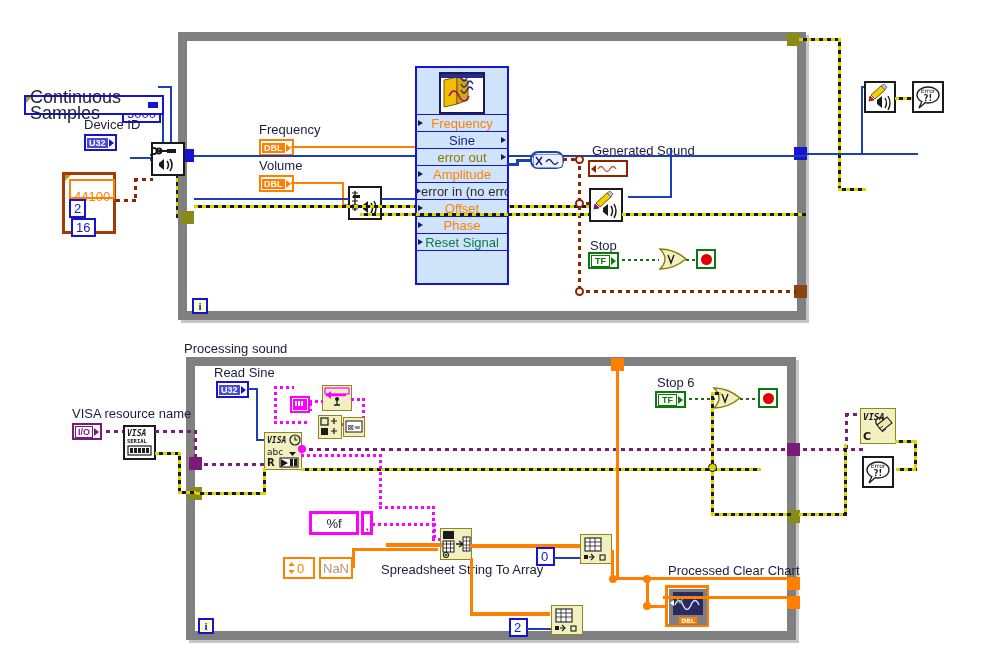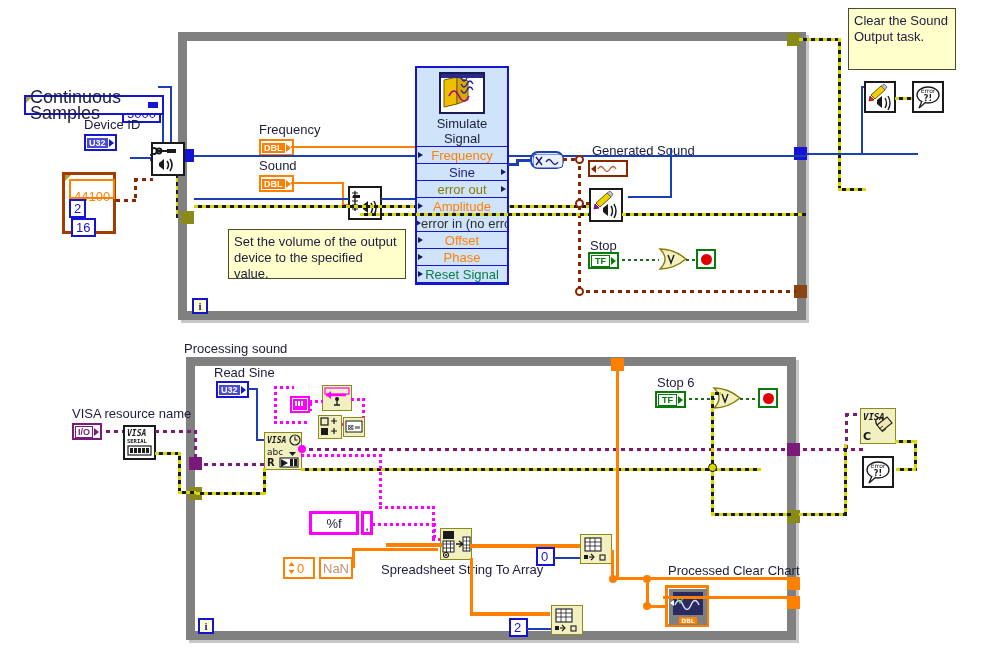--- a/index.html
+++ b/index.html
@@ -247,21 +247,21 @@
     </svg>
   </div>
 
   <div class="ctrl-label" style="left:259px;top:122px;">Frequency</div>
   <div class="term term-dbl" style="left:259px;top:139px;">
     <span class="chip">DBL</span>
     <span class="arrow-r"></span>
   </div>
   <div class="w w-orange abs" style="left:291px;top:146px;width:127px;height:2px;"></div>
 
-  <div class="ctrl-label" style="left:259px;top:158px;">Sound</div>
+  <div class="ctrl-label" style="left:259px;top:158px;">Volume</div>
   <div class="term term-dbl" style="left:259px;top:175px;">
     <span class="chip">DBL</span>
     <span class="arrow-r"></span>
   </div>
 
   <div class="w w-orange abs" style="left:291px;top:182px;width:53px;height:2px;"></div>
   <div class="w w-orange abs" style="left:342px;top:182px;width:2px;height:24px;"></div>
   <div class="w w-orange abs" style="left:342px;top:204px;width:12px;height:2px;"></div>
 
   <div class="node" style="left:348px;top:186px;width:34px;height:34px;">
@@ -288,21 +288,20 @@
         <rect x="0" y="0" width="42" height="38" fill="#ffffff"></rect>
         <path d="M3 6 L16 3 L16 30 L3 33 Z" fill="#f0c000" stroke="#7a5a00" stroke-width="1"></path>
         <path d="M16 3 L27 7 L27 26 L16 30 Z" fill="#d8a800" stroke="#7a5a00" stroke-width="1"></path>
         <path d="M20 4 q3 6 6 0 q3 -6 6 0" stroke="#2020a0" stroke-width="1.3" fill="none"></path>
         <path d="M20 10 q3 6 6 0 q3 -6 6 0" stroke="#2020a0" stroke-width="1.3" fill="none"></path>
         <path d="M20 16 q3 6 6 0 q3 -6 6 0" stroke="#2020a0" stroke-width="1.3" fill="none"></path>
         <path d="M8 22 q5 -10 10 0 q5 10 10 0" stroke="#a000a0" stroke-width="1.6" fill="none"></path>
         <rect x="0" y="0" width="42" height="4" fill="#2a2a8a"></rect>
       </svg>
     </div>
-    <div class="express-title">Simulate Signal</div>
 
     <div class="express-row r-orange">
       <span class="tl"></span>
       <span>Frequency</span>
     </div>
     <div class="express-row r-blue">
       <span>Sine</span>
       <span class="tr"></span>
     </div>
     <div class="express-row r-olive">
@@ -416,25 +415,21 @@
 
   <div class="node" style="left:912px;top:81px;width:32px;height:32px;">
     <svg width="28" height="28" viewBox="0 0 28 28">
       <ellipse cx="14" cy="12" rx="11" ry="8" fill="#fff" stroke="#1a1a1a" stroke-width="1.3"></ellipse>
       <path d="M8 18 L5 25 L12 19" fill="#fff" stroke="#1a1a1a" stroke-width="1.3"></path>
       <text x="14" y="10" font-family="DejaVu Sans, sans-serif" font-size="6" text-anchor="middle" fill="#1a1a1a">Error</text>
       <text x="14" y="18" font-family="DejaVu Sans, sans-serif" font-size="8" font-weight="bold" text-anchor="middle" fill="#1a1a1a">?!</text>
     </svg>
   </div>
 
-  <div class="comment" style="left:848px;top:8px;width:108px;height:62px;white-space:pre-line;">Clear the Sound
-Output task.</div>
-
-  <div class="comment" style="left:228px;top:229px;width:178px;height:50px;white-space:pre-line;">Set the volume of the output
-device to the specified value.</div>
+
 
   <div class="loop-label" style="left:184px;top:341px;">Processing sound</div>
 
   <div class="loop" style="left:186px;top:357px;width:610px;height:283px;">
     <div class="loop-inner"></div>
   </div>
   <div class="iter-icon" style="left:198px;top:618px;">i</div>
 
   <div class="tunnel t-purple" style="left:189px;top:457px;"></div>
   <div class="tunnel t-err" style="left:189px;top:487px;"></div>

